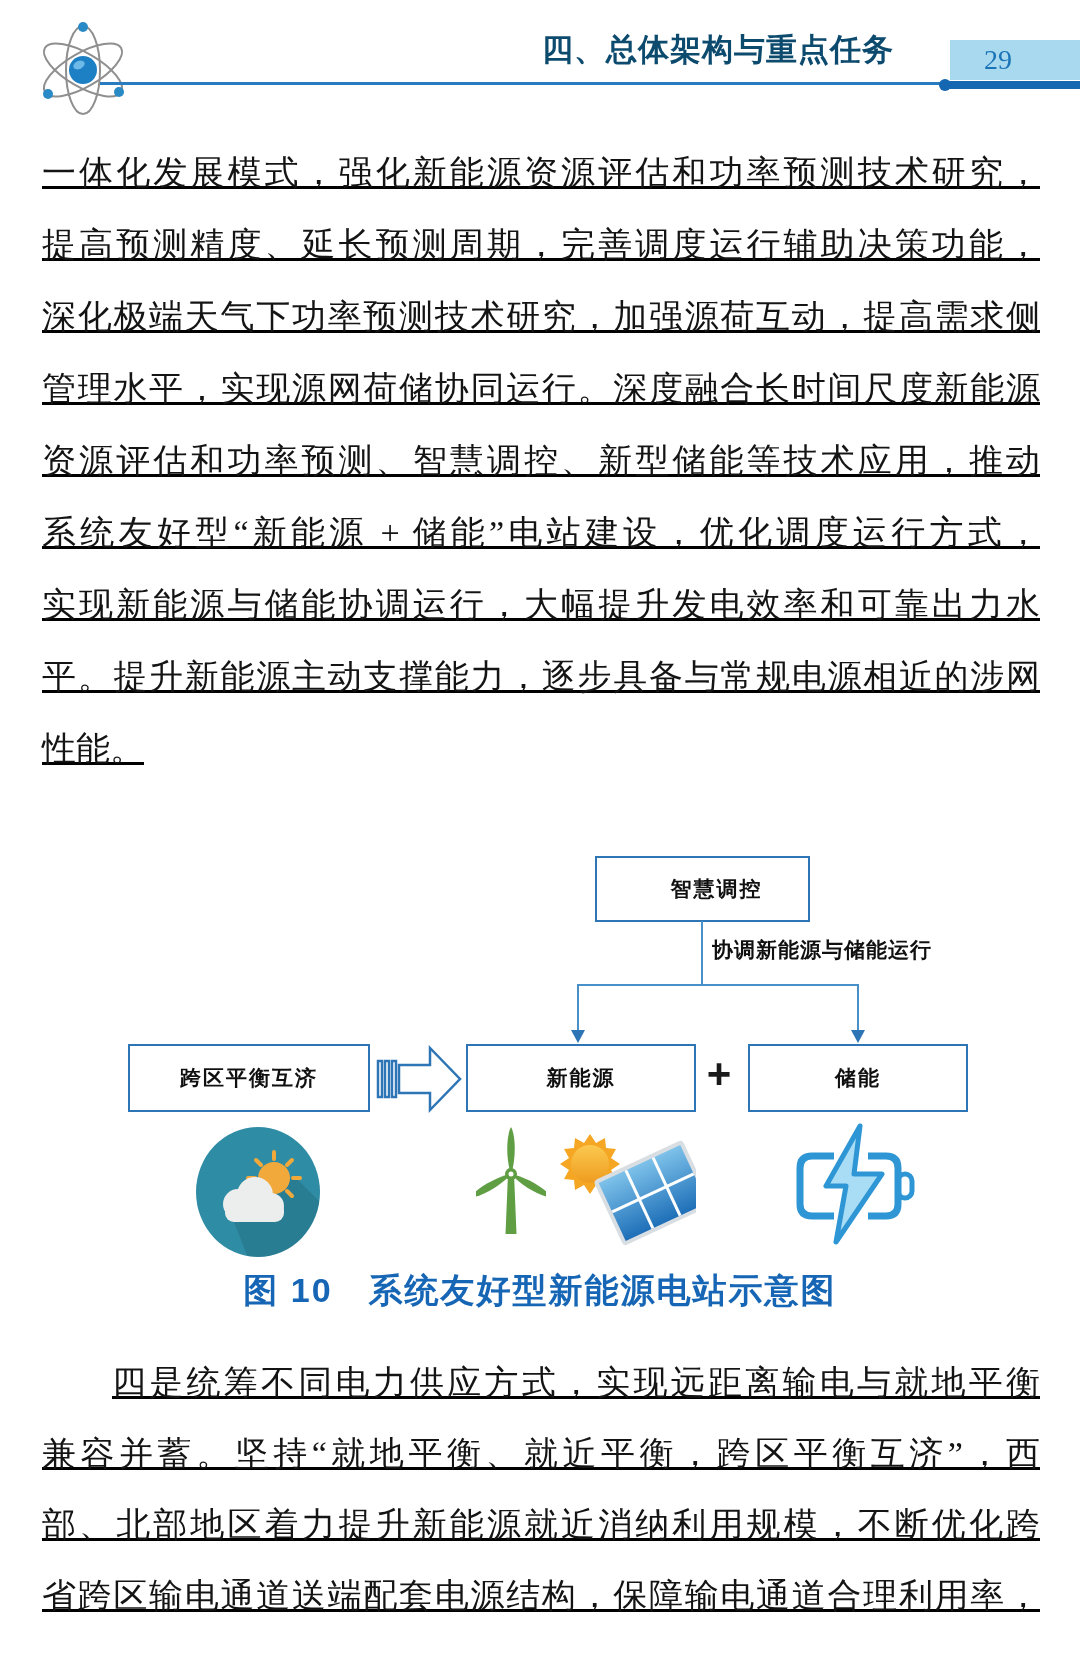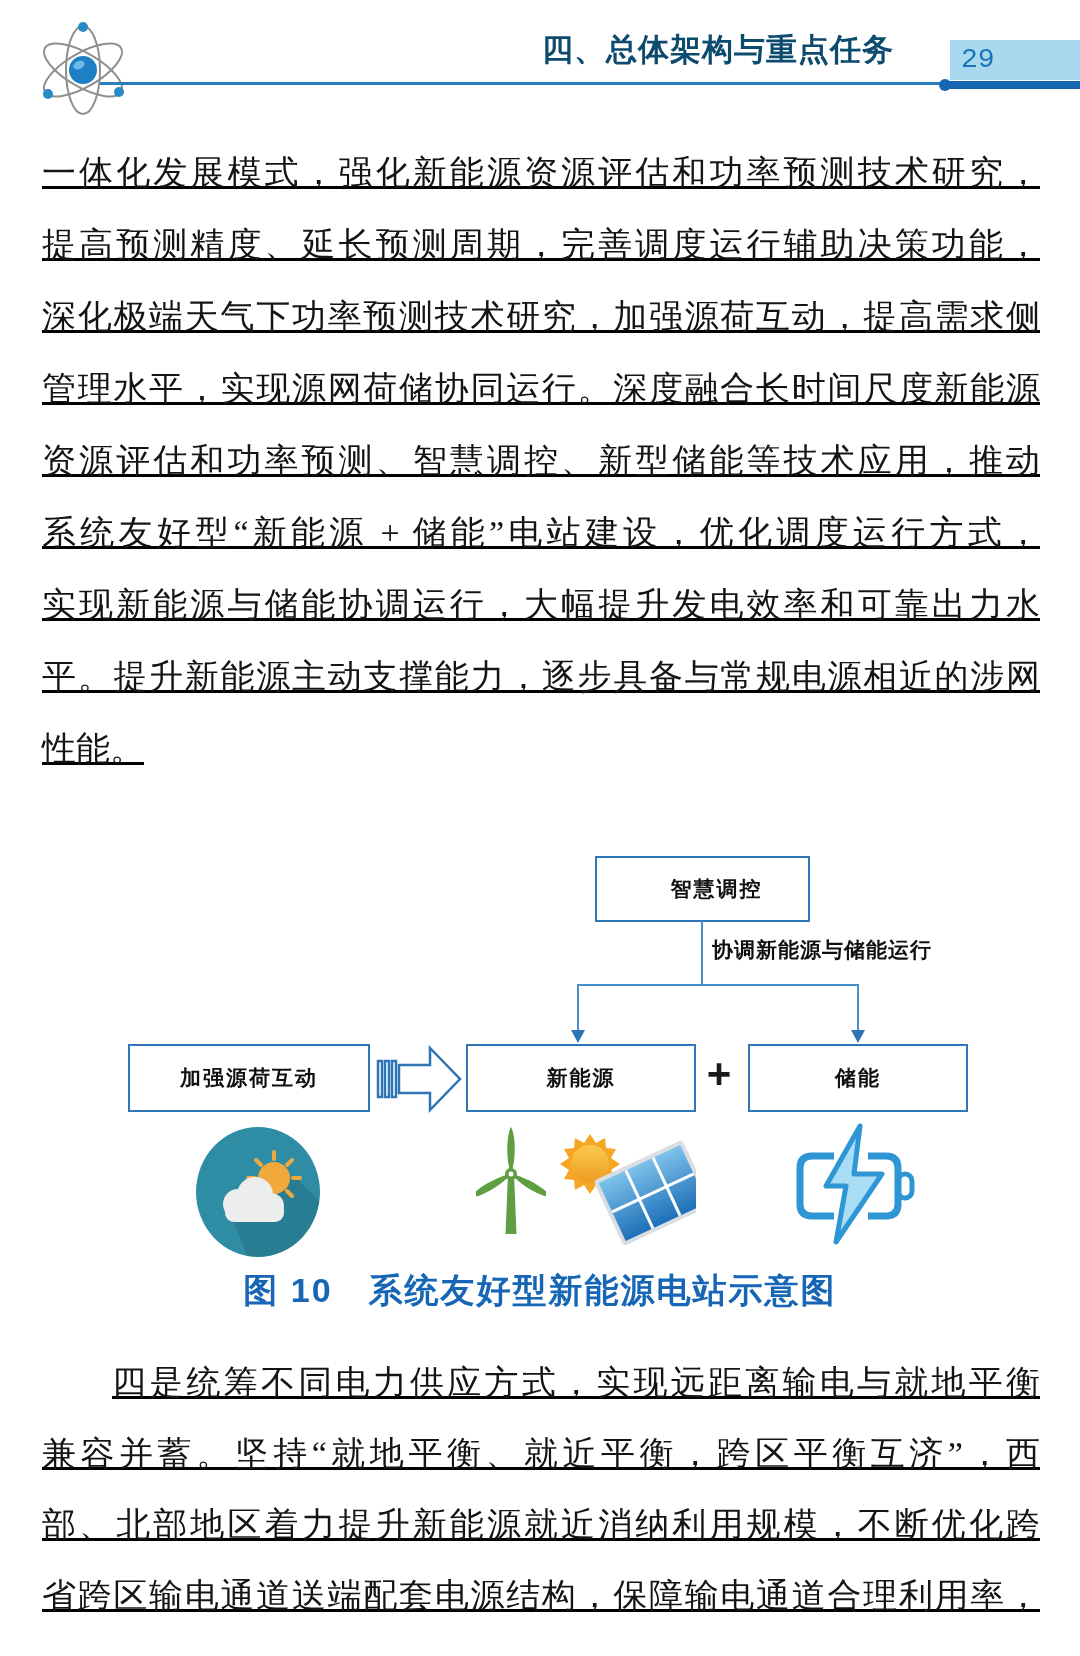--- a/index.html
+++ b/index.html
@@ -10,21 +10,21 @@
   }
   
   .logo { position:absolute; left:36px; top:20px; width:95px; height:100px; }
   .header-rule { position:absolute; left:100px; top:82px; width:852px; height:3px; background:#2a7cc0; }
   .section-title {
     position:absolute; top:29px; right:186px; font-family:"Liberation Sans","DejaVu Sans",sans-serif;
     font-weight:bold; font-size:31px; color:#0c4a6e; letter-spacing:1px; white-space:nowrap;
   }
   .pagenum-badge { position:absolute; left:950px; top:40px; width:130px; height:40px; background:#a9d9ef; }
   .pagenum {
-    position:absolute; left:11px; top:4px; font-family:Liberation Mono, monospace;
+    position:absolute; left:34px; top:4px; font-family:Liberation Serif, serif;
     font-size:28px; color:#1b74b8;
   }
   .header-bar { position:absolute; left:946px; top:81px; width:134px; height:8px; background:#1467b0; }
   .header-dot { position:absolute; left:939px; top:79px; width:12px; height:12px; border-radius:50%; background:#1467b0; }
 
   
   .para { position:absolute; left:42px; width:998px;text-decoration:underline; }
   .para1 { top:152px; }
   .para2 { top:1362px; }
   .bline {
@@ -115,21 +115,21 @@
 
   <div class="dbox box-top">智慧调控</div>
   <div class="conn conn-v"></div>
   <div class="conn-label">协调新能源与储能运行</div>
   <div class="conn conn-h"></div>
   <div class="conn conn-d1"></div>
   <div class="conn conn-d2"></div>
   <div class="arrowhead ah1"></div>
   <div class="arrowhead ah2"></div>
 
-  <div class="dbox box-left">加强源荷互动</div>
+  <div class="dbox box-left">跨区平衡互济</div>
 
   <svg class="block-arrow" viewBox="0 0 88 78">
     <g stroke="#2e75b6" stroke-width="2.5" fill="#ffffff">
       <rect x="3" y="21" width="4" height="36"></rect>
       <rect x="10" y="21" width="4" height="36"></rect>
       <rect x="17" y="21" width="4" height="36"></rect>
       <path d="M24,25 H55 V8 L85,39 L55,70 V53 H24 Z"></path>
     </g>
   </svg>
 

